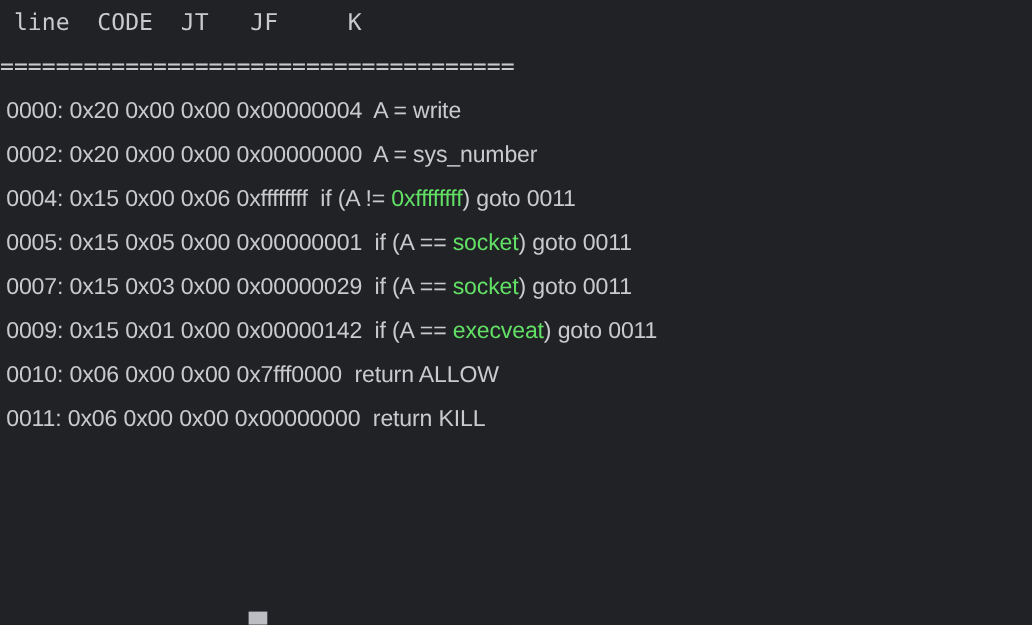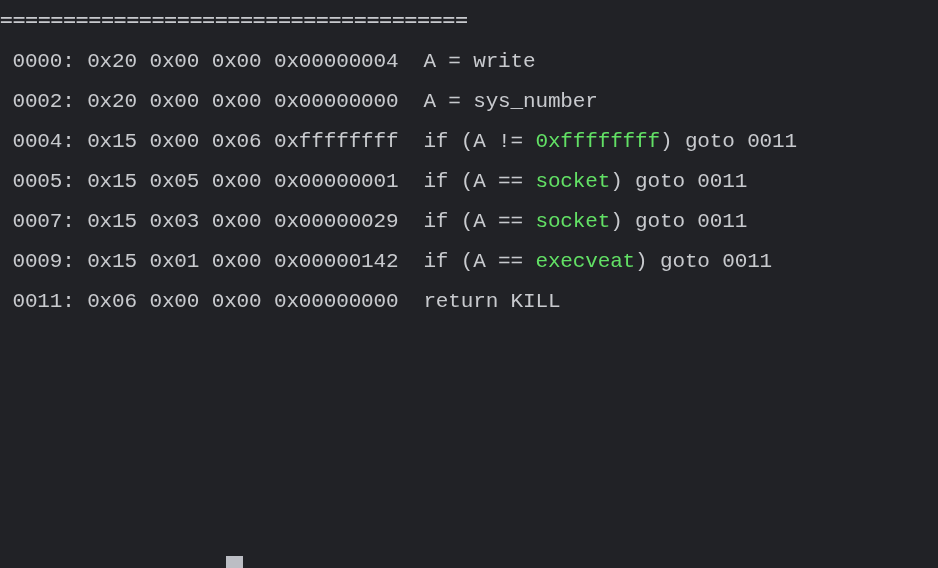--- a/index.html
+++ b/index.html
@@ -41,49 +41,51 @@
   }
 
   .term-line.rule-line {
     color: #c8cace;
     letter-spacing: -0.15px;
   }
 
   
   .seg {
     white-space: pre;
-    font-family: Liberation Mono, monospace;
+    font-family: Liberation Sans, sans-serif;
   }
 
   .seg.plain   { color: #c8cace; }
   .seg.green   { color: #62e065; }
   .seg.light   { color: #d9dbe0; }
 
   #cursor-block {
     position: absolute;
     left: 226px;
     top: 556px;
     width: 17px;
     height: 12px;
     background: #bcbec4;
   }
 </style>
 </head>
 <body>
 
 <div id="terminal">
 
+  <div id="header-row" class="term-line header-line"> line  CODE  JT   JF     K</div>
 
   <div id="separator-row" class="term-line header-line">=====================================</div>
 
   <div id="instruction-list">
       <div class="term-line rule-line"><span class="seg plain"> 0000: 0x20 0x00 0x00 0x00000004  </span><span class="seg plain">A = write</span></div>
       <div class="term-line rule-line"><span class="seg plain"> 0002: 0x20 0x00 0x00 0x00000000  </span><span class="seg plain">A = sys_number</span></div>
       <div class="term-line rule-line"><span class="seg plain"> 0004: 0x15 0x00 0x06 0xffffffff  </span><span class="seg plain">if (A != </span><span class="seg green">0xffffffff</span><span class="seg plain">) goto 0011</span></div>
       <div class="term-line rule-line"><span class="seg plain"> 0005: 0x15 0x05 0x00 0x00000001  </span><span class="seg plain">if (A == </span><span class="seg green">socket</span><span class="seg plain">) goto 0011</span></div>
       <div class="term-line rule-line"><span class="seg plain"> 0007: 0x15 0x03 0x00 0x00000029  </span><span class="seg plain">if (A == </span><span class="seg green">socket</span><span class="seg plain">) goto 0011</span></div>
       <div class="term-line rule-line"><span class="seg plain"> 0009: 0x15 0x01 0x00 0x00000142  </span><span class="seg plain">if (A == </span><span class="seg green">execveat</span><span class="seg plain">) goto 0011</span></div>
+      <div class="term-line rule-line"><span class="seg plain"> 0010: 0x06 0x00 0x00 0x7fff0000  </span><span class="seg plain">return ALLOW</span></div>
       <div class="term-line rule-line"><span class="seg plain"> 0011: 0x06 0x00 0x00 0x00000000  </span><span class="seg plain">return KILL</span></div>
     </div>
 
   <div id="cursor-block"></div>
 
 </div>
 
 </body></html>

